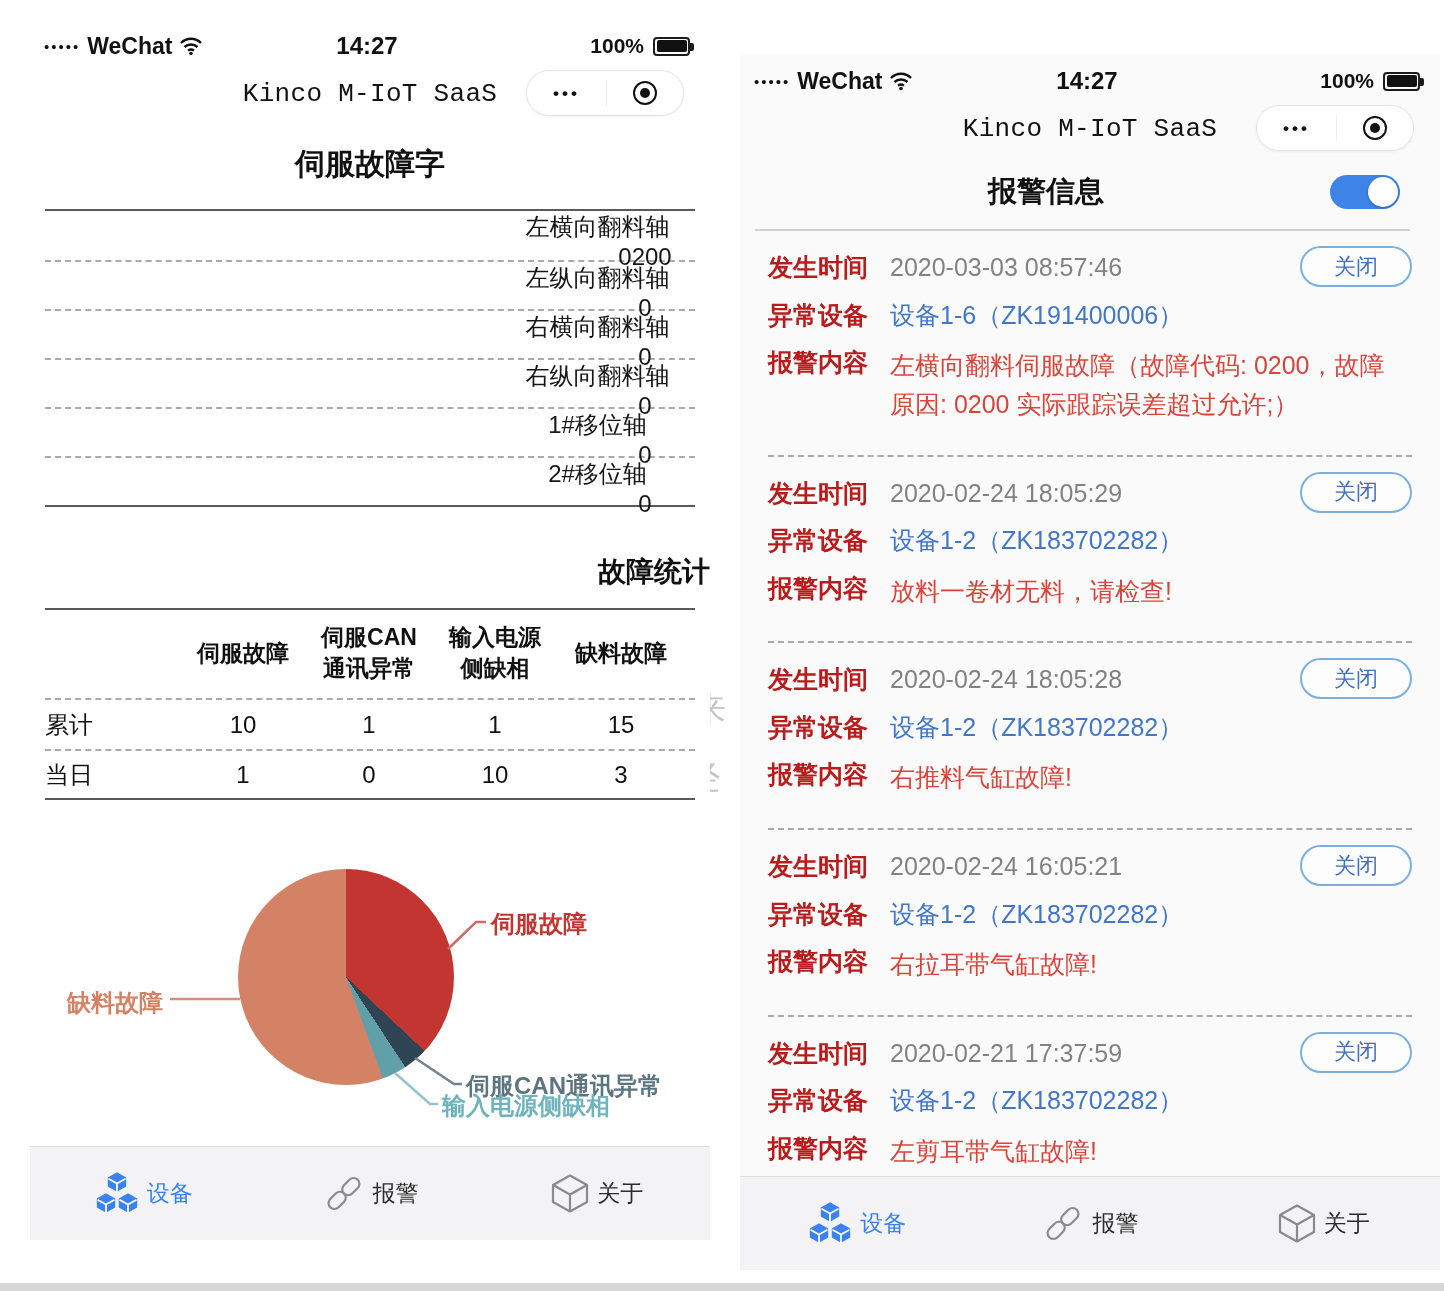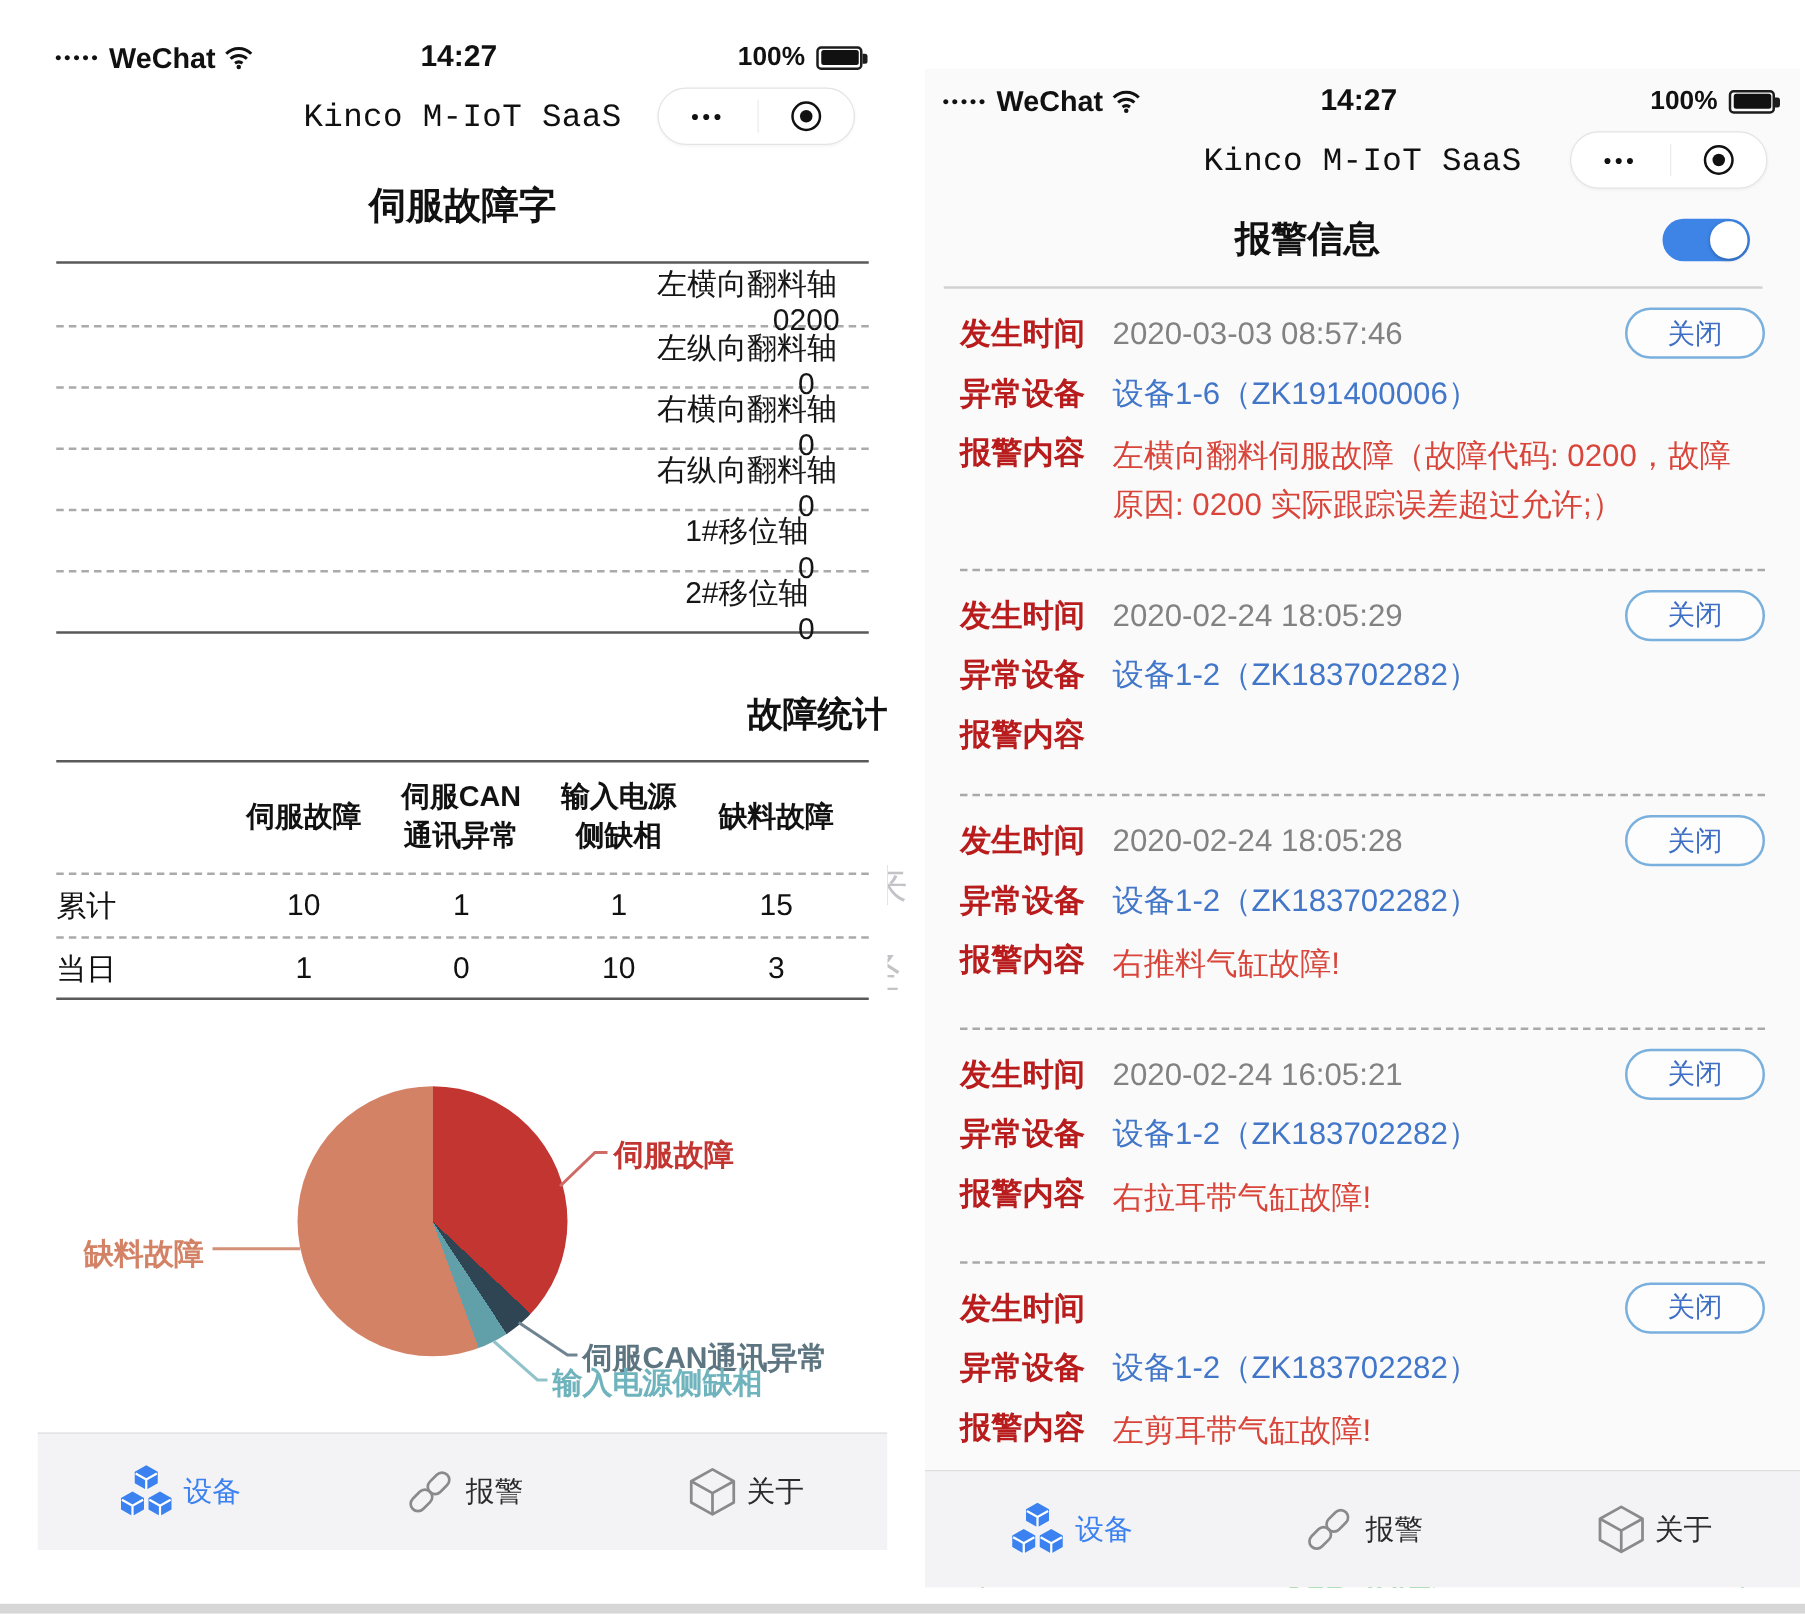--- a/index.html
+++ b/index.html
@@ -332,20 +332,21 @@
       <div class="arow">
           <span class="alabel">发生时间</span>
         <span class="avalue time-val">2020-02-24 18:05:29</span>
         </div>
       <div class="arow">
           <span class="alabel">异常设备</span>
         <span class="avalue device-val">设备1-2（ZK183702282）</span>
         </div>
       <div class="arow content">
           <span class="alabel">报警内容</span>
+        <span class="avalue content-val">放料一卷材无料，请检查!</span>
         </div>
       <button class="close-btn">关闭</button>
     </div>
 
     <div class="alarm">
       <div class="arow">
           <span class="alabel">发生时间</span>
         <span class="avalue time-val">2020-02-24 18:05:28</span>
         </div>
       <div class="arow">
@@ -371,20 +372,21 @@
       <div class="arow content">
           <span class="alabel">报警内容</span>
         <span class="avalue content-val">右拉耳带气缸故障!</span>
         </div>
       <button class="close-btn">关闭</button>
     </div>
 
     <div class="alarm">
       <div class="arow">
           <span class="alabel">发生时间</span>
+        <span class="avalue time-val">2020-02-21 17:37:59</span>
         </div>
       <div class="arow">
           <span class="alabel">异常设备</span>
         <span class="avalue device-val">设备1-2（ZK183702282）</span>
         </div>
       <div class="arow content">
           <span class="alabel">报警内容</span>
         <span class="avalue content-val">左剪耳带气缸故障!</span>
         </div>
       <button class="close-btn">关闭</button>

